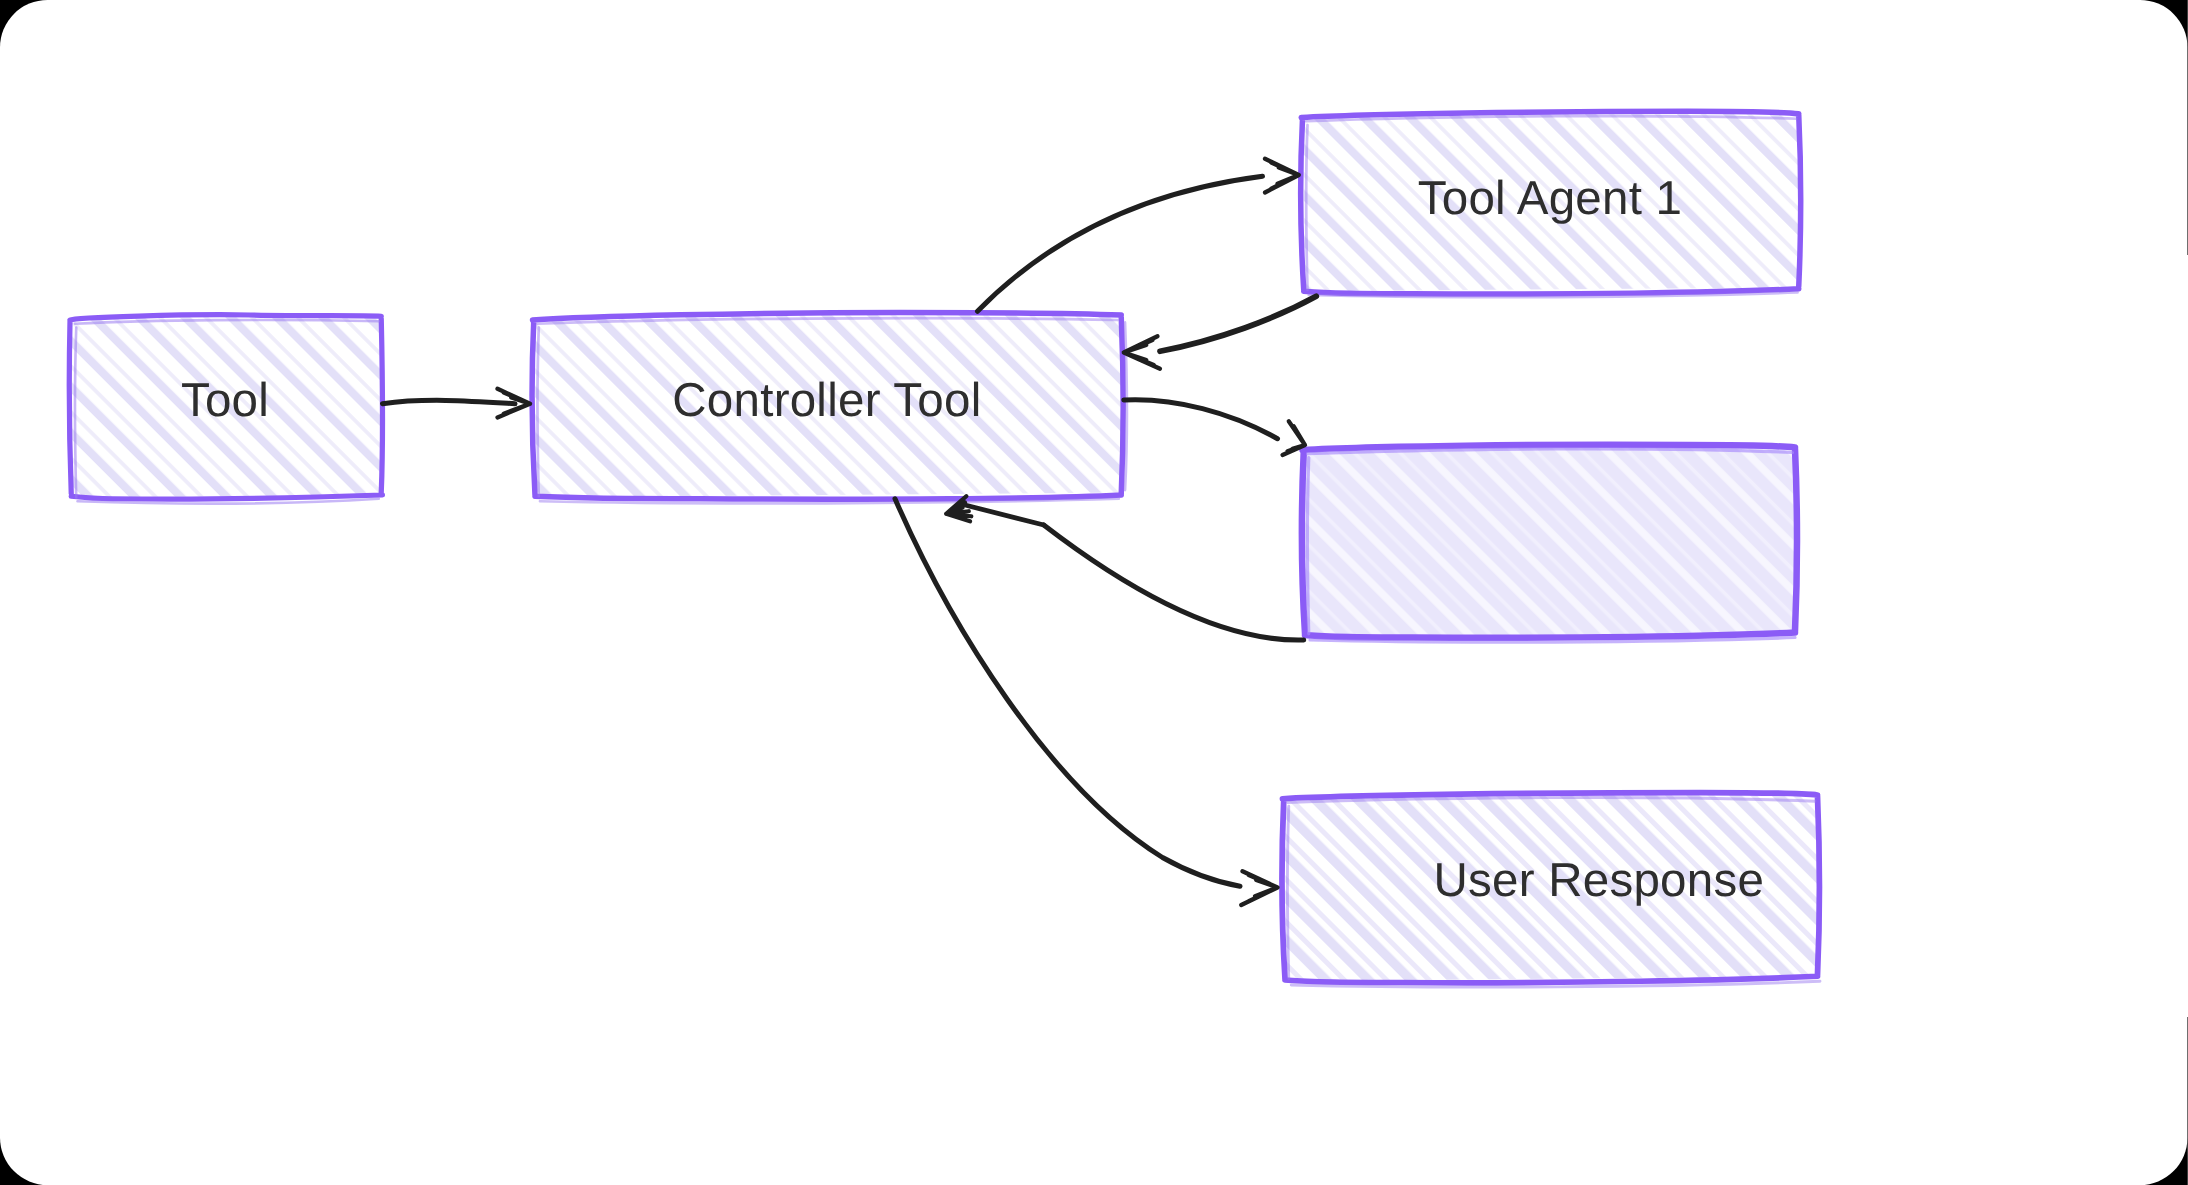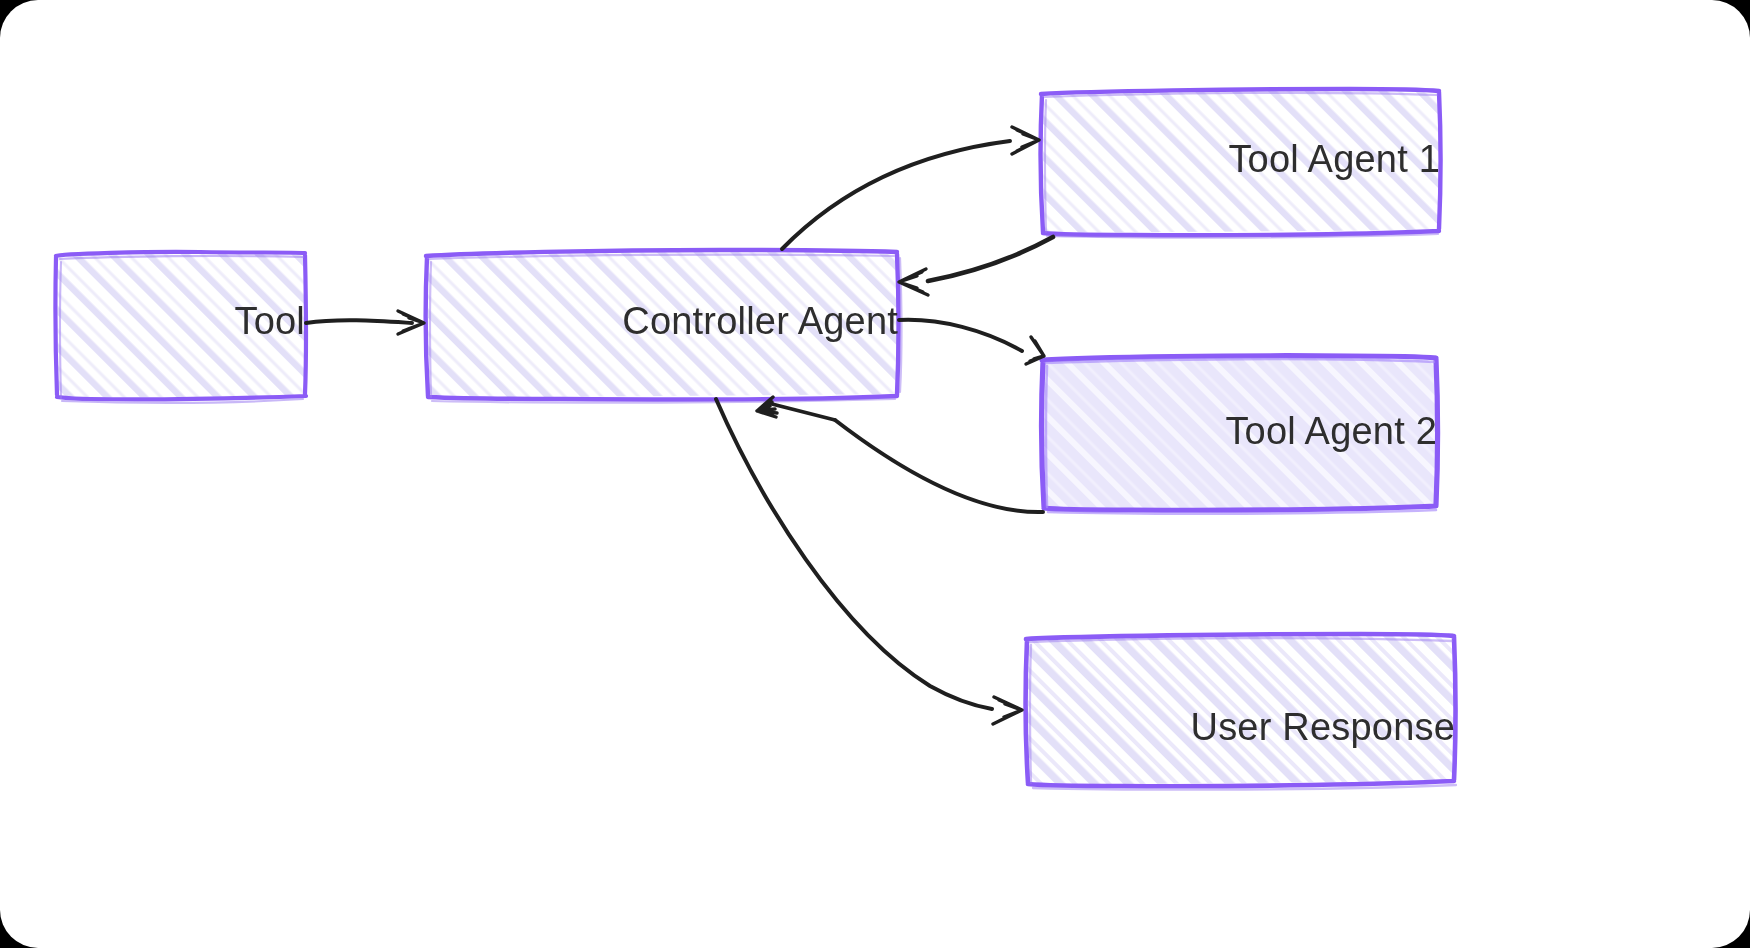--- a/index.html
+++ b/index.html
@@ -35,21 +35,21 @@
 
   .node-label {
     position: absolute;
     font-family: "Liberation Sans", sans-serif;
     font-size: 38px;
     font-weight: 400;
     color: #2e2e2e;
     letter-spacing: 0.2px;
     white-space: nowrap;
     pointer-events: none;
-    text-align: right;
+    text-align: center;
   }
 </style>
 </head>
 <body>
 
 <div id="canvas">
 
   <svg id="diagram-svg" viewBox="0 0 1750 948" xmlns="http://www.w3.org/2000/svg">
     <defs>
 
@@ -156,21 +156,20 @@
     </g>
 
     <g>
       <path fill="none" stroke="#1f1f1f" stroke-width="4" stroke-linecap="round" d="M716,399 C760,500 840,630 930,686 C955,700 975,706 992,709"></path>
       <path fill="none" stroke="#1f1f1f" stroke-width="3.4" stroke-linecap="round" stroke-linejoin="round" d="M994,697 L1022,710 L993,724 M999,700 L1022,710 L999,721 M1005,704 L1022,710 L1004,717"></path>
     </g>
   </svg>
 
   <div class="node-label" style="left:55px; top:300px; width:250px;">Tool</div>
 
-  <div class="node-label" style="left:425px; top:300px; width:473px;">Controller Agent</div>
+  <div class="node-label" style="left:425px; top:300px; width:473px;">Controller Tool</div>
 
   <div class="node-label" style="left:1040px; top:138px; width:400px;">Tool Agent 1</div>
 
-  <div class="node-label" style="left:1040px; top:410px; width:397px;">Tool Agent 2</div>
 
-  <div class="node-label" style="left:1025px; top:706px; width:430px;">User Response</div>
+  <div class="node-label" style="left:1025px; top:684px; width:430px;padding-left:39px;">User Response</div>
 
 </div>
 
 </body></html>

